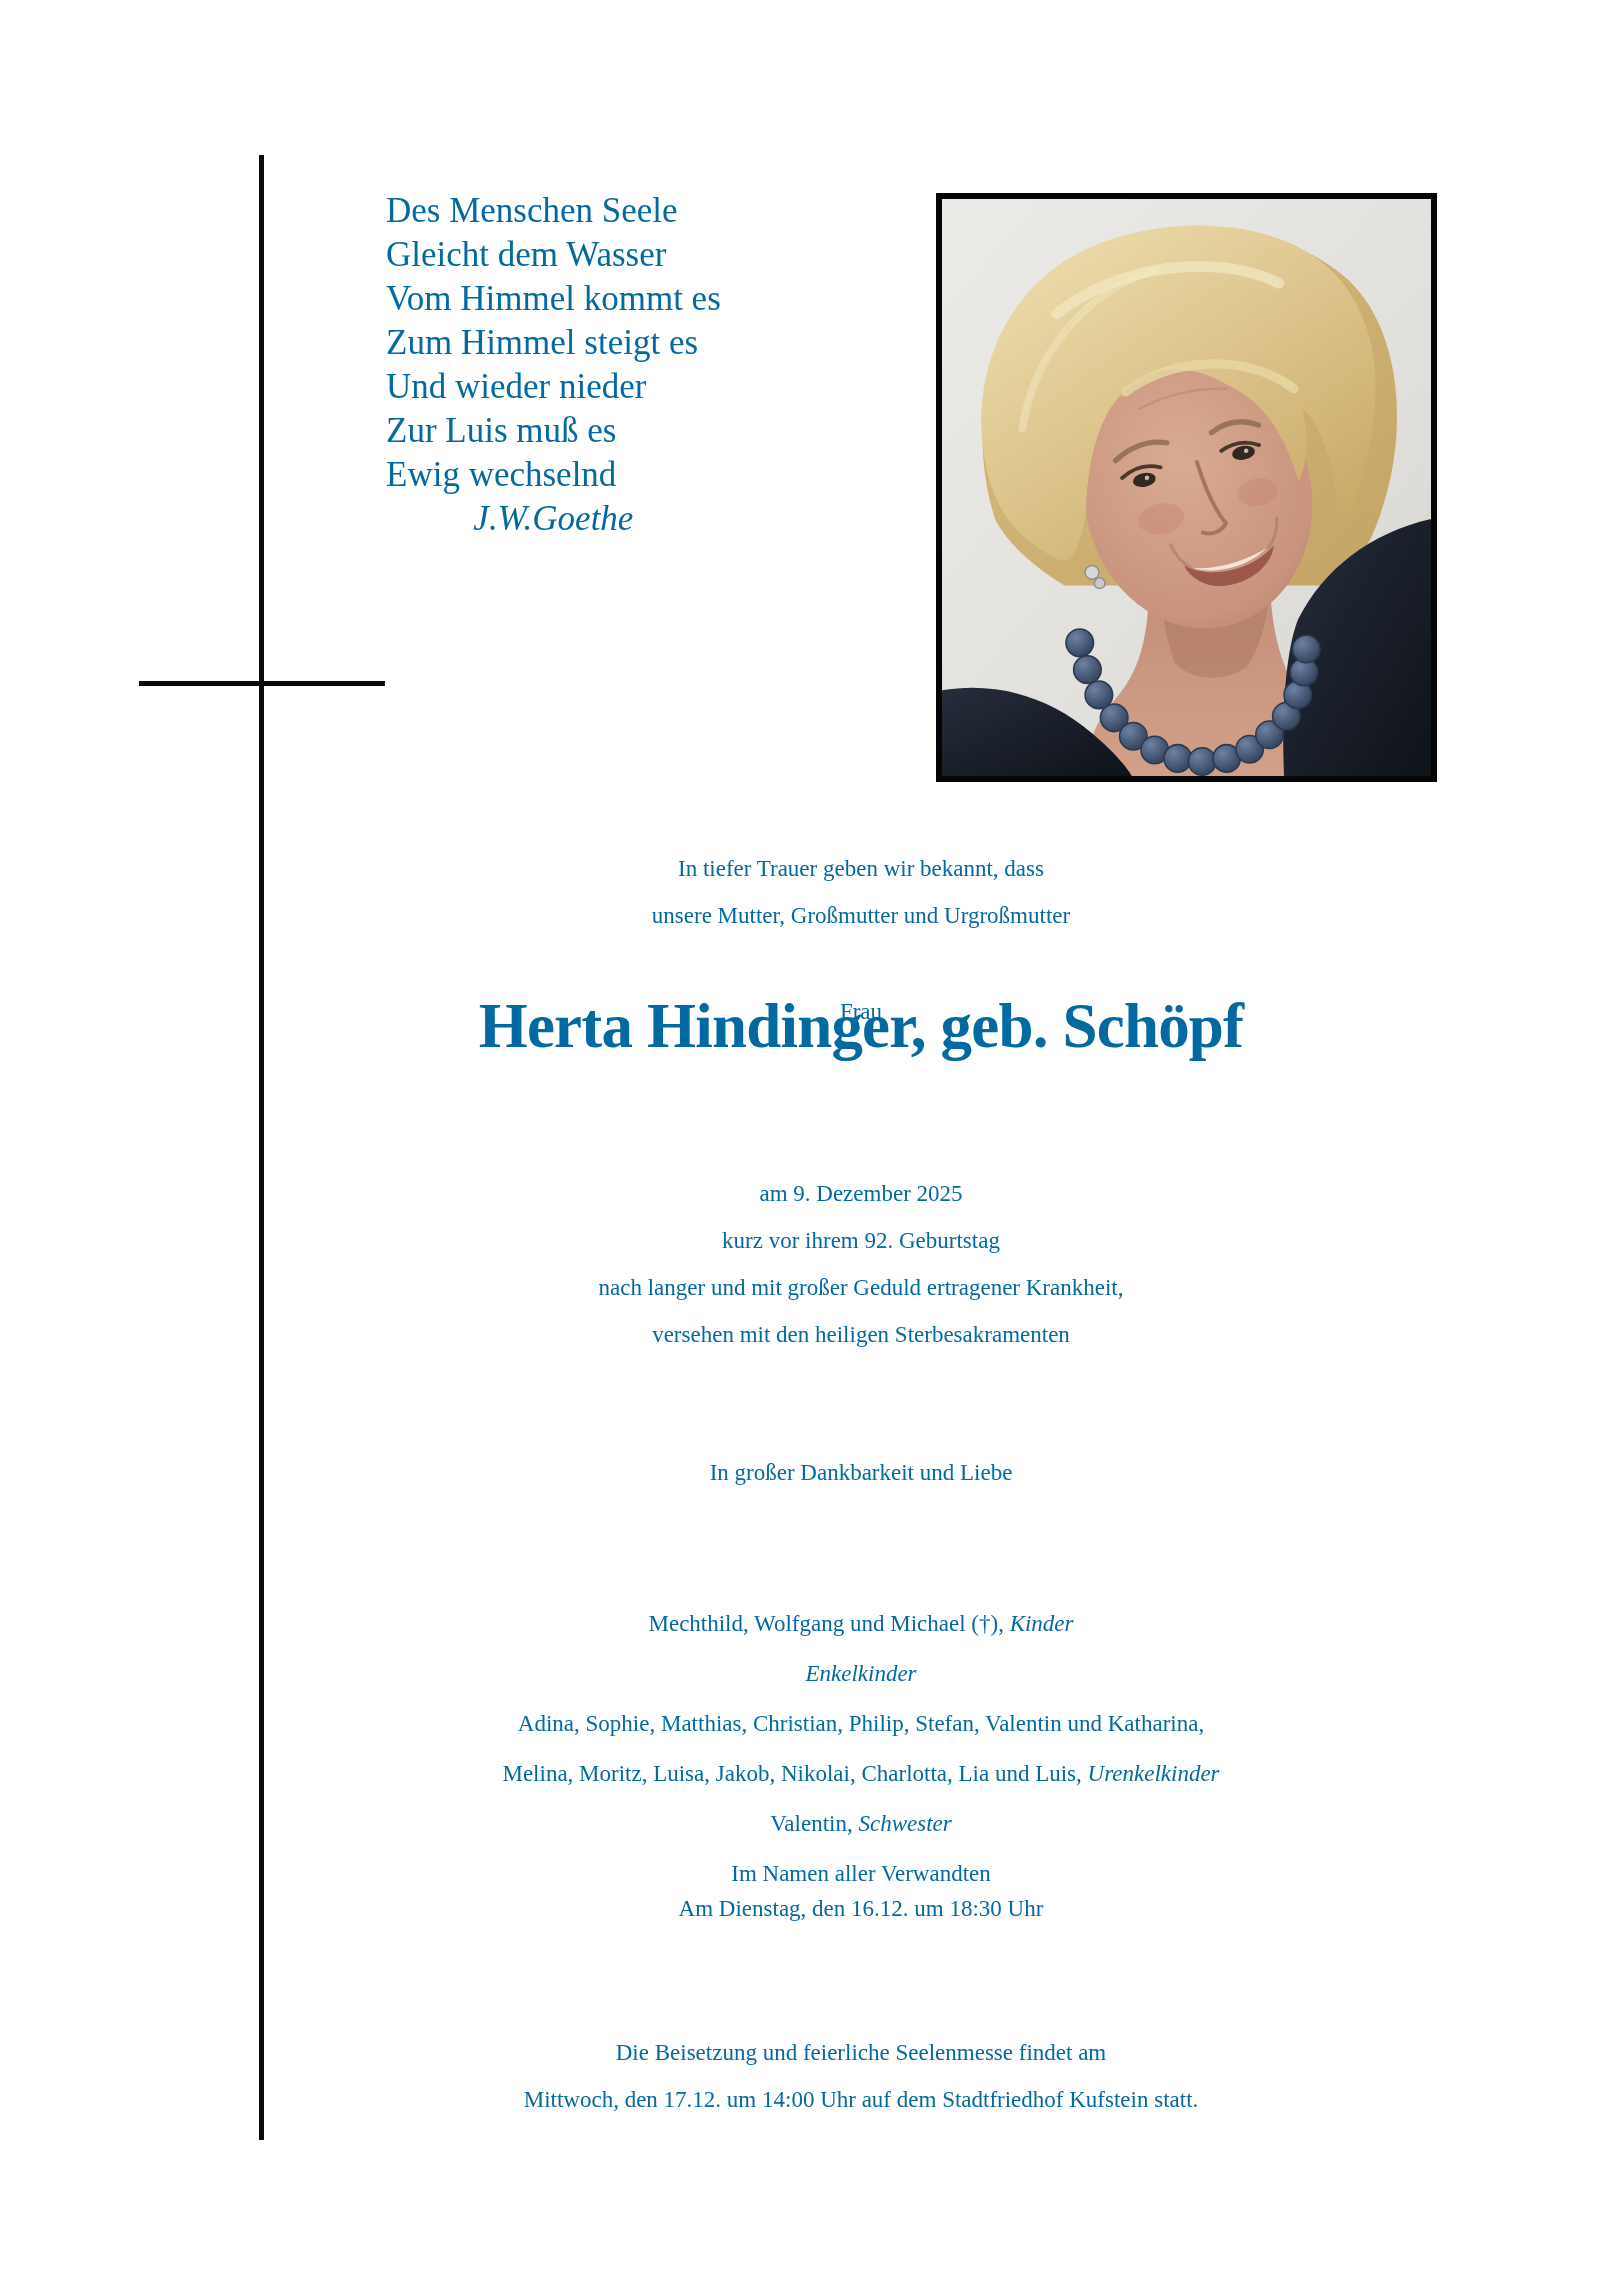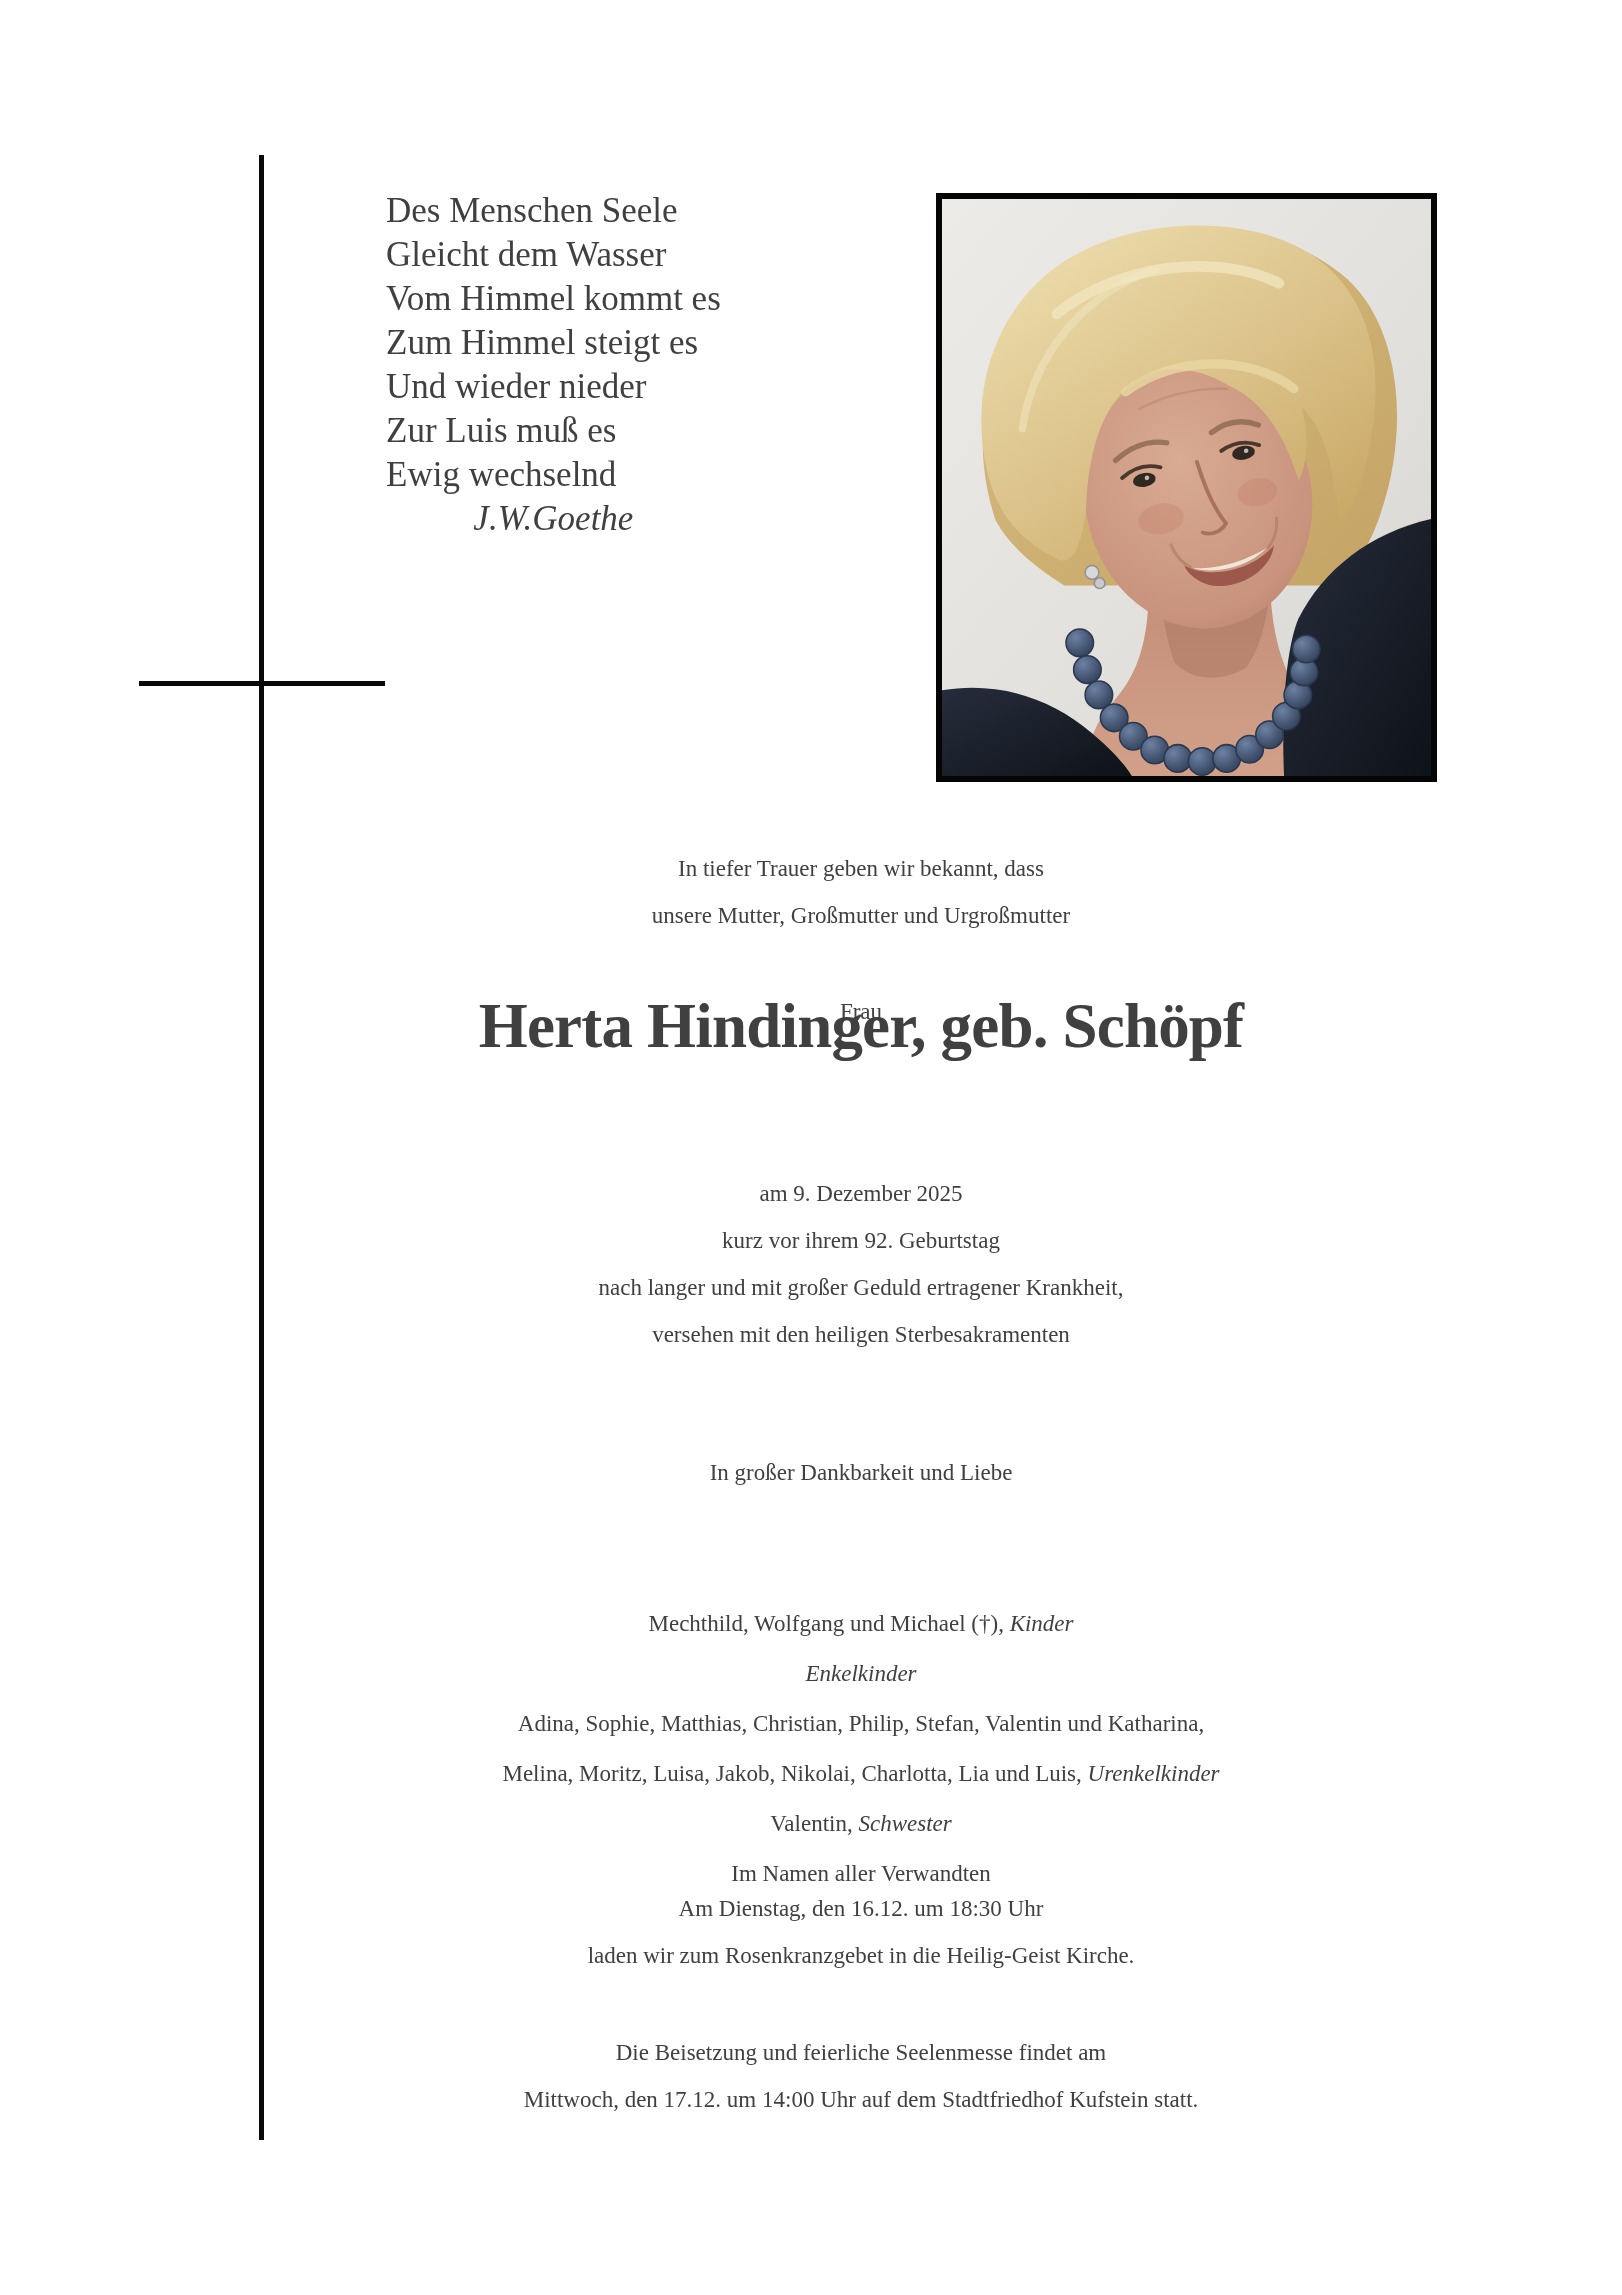--- a/index.html
+++ b/index.html
@@ -1,18 +1,18 @@
 <!DOCTYPE html>
 <html style="font-size:12.2px"><head>
 <meta charset="utf-8">
 <style>
   html,body { margin:0; padding:0; background:#ffffff; }
   .page {
     position:relative; width:1622px; height:2295px; background:#ffffff;
-    font-family:"Liberation Serif","DejaVu Serif",serif; color:#404040; overflow:hidden;
+    font-family:"Liberation Serif","DejaVu Serif",serif; color:#0369a1; overflow:hidden;
   }
   
   .cross-v { position:absolute; left:259px; top:155px; width:4.6px; height:1985px; background:#0a0a0a; }
   .cross-h { position:absolute; left:139px; top:681px; width:246px; height:4.6px; background:#0a0a0a; }
   
   .poem { position:absolute; left:386px; top:189px; font-size:35px; line-height:44px; white-space:nowrap; text-align:left; }
   .poem-attr { font-style:italic;text-align:center; }
   
   .photo-frame { position:absolute; left:936px; top:193px; width:489px; height:577px; border:6.1px solid #050505; background:#e4e2de; }
   .photo-frame svg { display:block; width:100%; height:100%; }
@@ -173,21 +173,20 @@
     <div><span>Mechthild, Wolfgang und Michael (†), </span><span class="it">Kinder</span></div>
     <div><span></span><span class="it">Enkelkinder</span></div>
     <div><span>Adina, Sophie, Matthias, Christian, Philip, Stefan, Valentin und Katharina,</span><span class="it"></span></div>
     <div><span>Melina, Moritz, Luisa, Jakob, Nikolai, Charlotta, Lia und Luis, </span><span class="it">Urenkelkinder</span></div>
     <div><span>Valentin, </span><span class="it">Schwester</span></div>
     <div><span>Im Namen aller Verwandten</span><span class="it"></span></div>
   </div>
 
   <div class="blk blk-rosary">
     <div>Am Dienstag, den 16.12. um 18:30 Uhr</div>
-    <div>laden wir zum Rosenkranzgebet in die Heilig-Geist Kirche.</div>
   </div>
 
   <div class="blk blk-funeral">
     <div>Die Beisetzung und feierliche Seelenmesse findet am</div>
     <div>Mittwoch, den 17.12. um 14:00 Uhr auf dem Stadtfriedhof Kufstein statt.</div>
   </div>
 
 </div>
 
 

